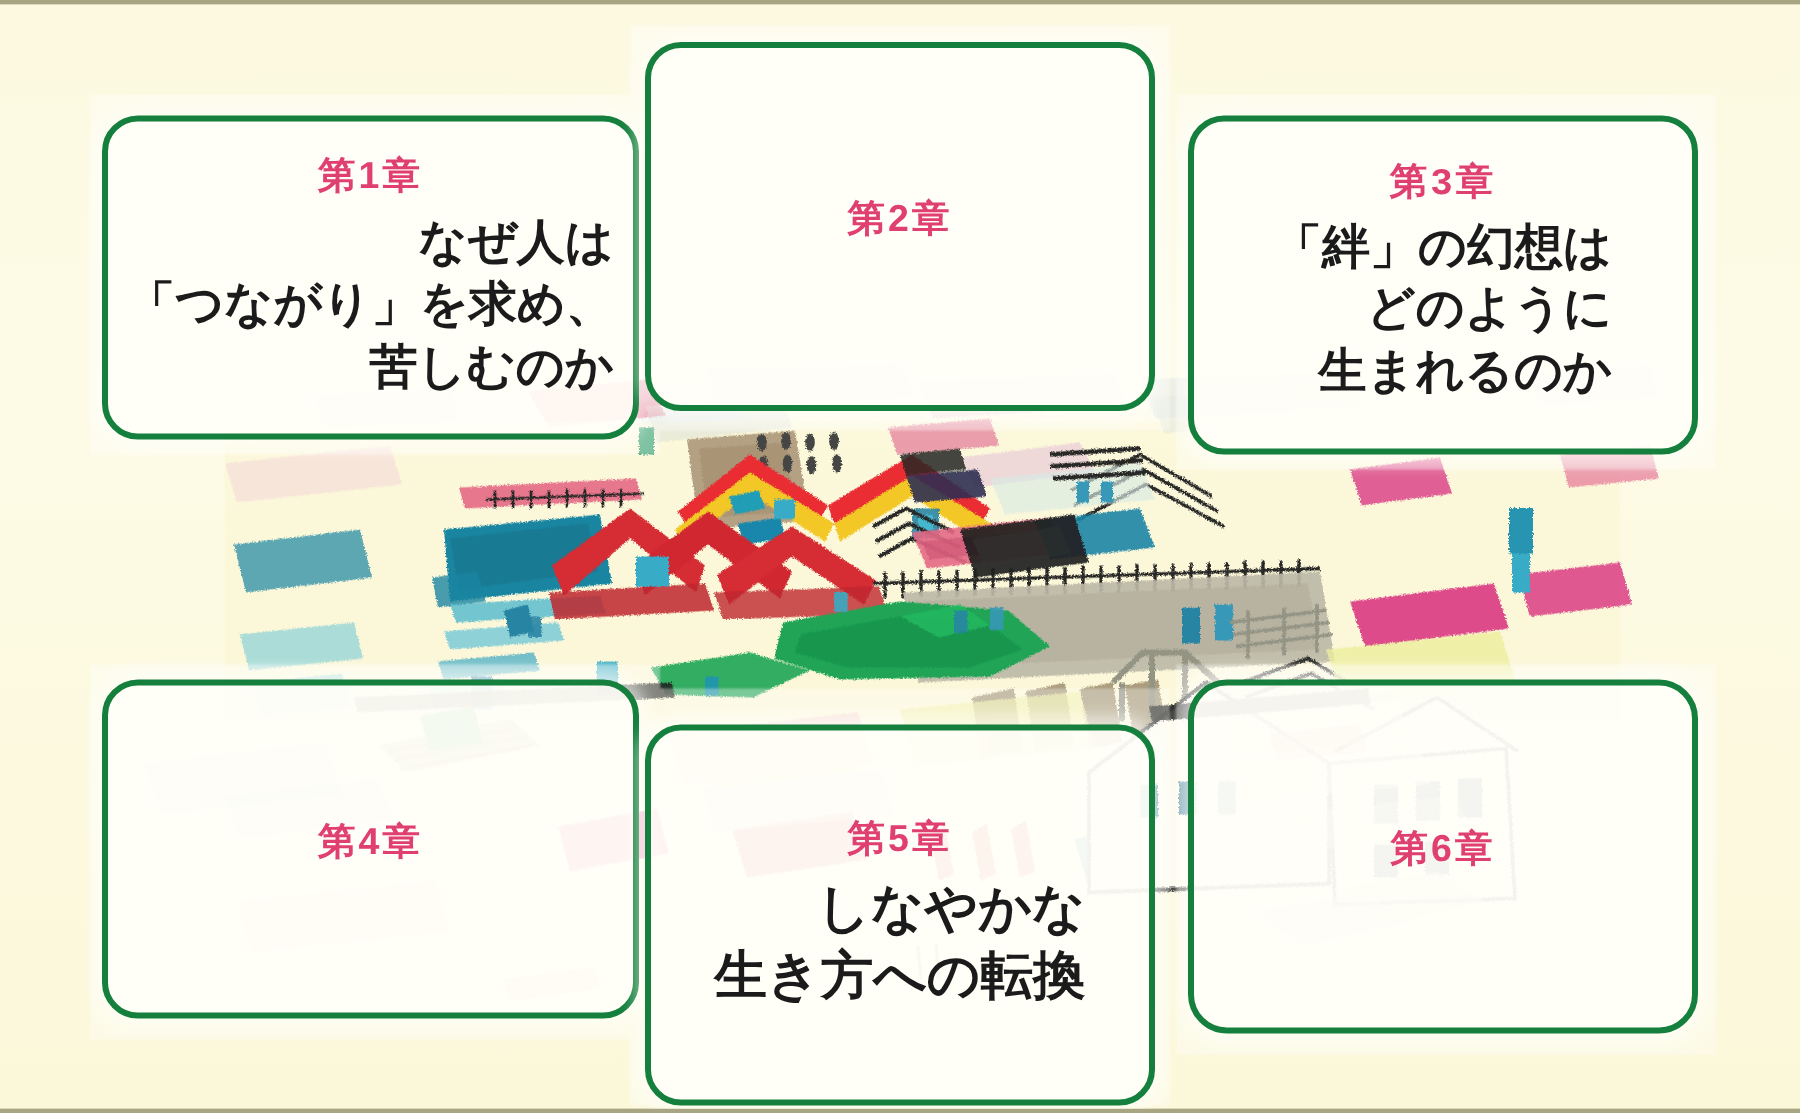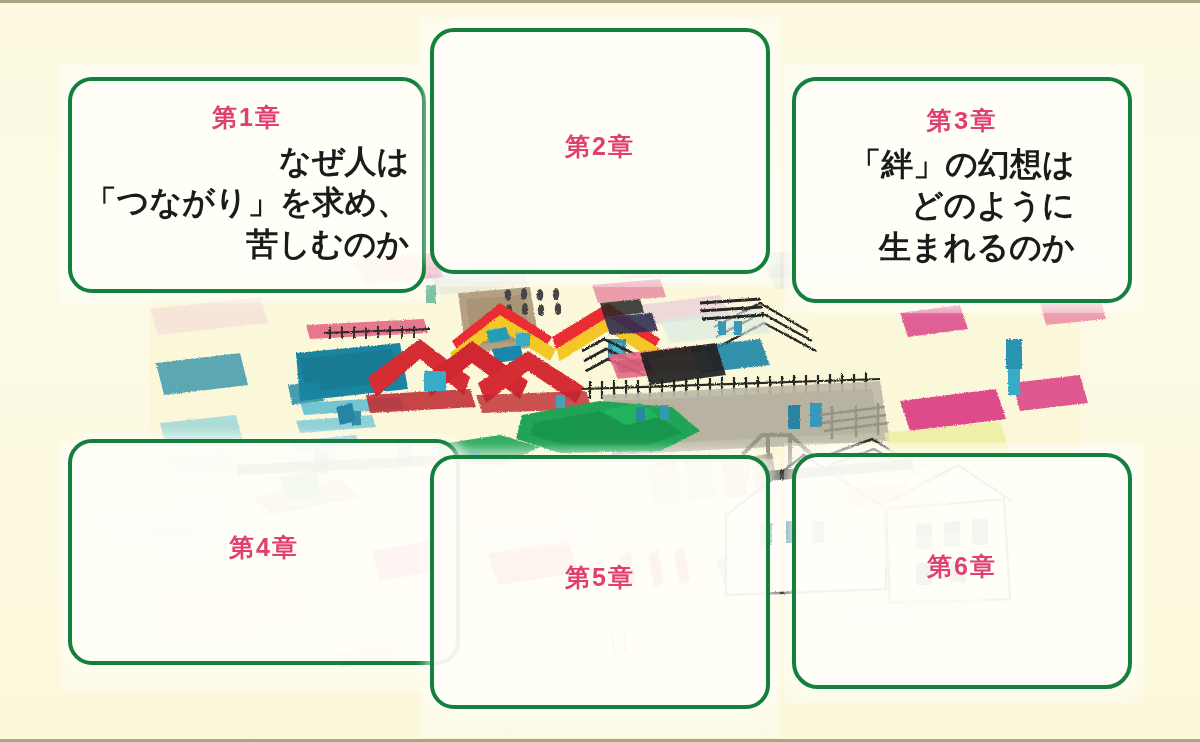--- a/index.html
+++ b/index.html
@@ -55,22 +55,22 @@
     font-size:32px;
     line-height:1.30;
     letter-spacing:0px;
     white-space:pre-line;
   }
 
   
   #card-1{left:68px;  top:74px;  width:358px; height:216px;}
   #card-2{left:430px; top:25px;  width:340px; height:246px;}
   #card-3{left:792px; top:74px;  width:340px; height:226px;font-family:Liberation Mono, monospace;}
-  #card-4{left:68px;  top:436px; width:392px; height:226px;}
-  #card-5{left:430px; top:452px; width:340px; height:254px;}
+  #card-4{left:68px;  top:450px; width:358px; height:226px;}
+  #card-5{left:430px; top:480px; width:340px; height:254px;}
   #card-6{left:792px; top:450px; width:340px; height:236px;border-radius:26px;}
 
   #card-2 .card-title{font-size:33px;}
   #card-5 .card-title{font-size:35px;}
 </style>
 </head>
 <body>
 
 <div id="stage">
 
@@ -377,19 +377,21 @@
 どのように
 生まれるのか</div>
   </div>
 
   <div class="card" id="card-4">
     <div class="card-num">第4章</div>
   </div>
 
   <div class="card" id="card-5">
     <div class="card-num">第5章</div>
+    <div class="card-title">しなやかな
+生き方への転換</div>
   </div>
 
   <div class="card" id="card-6">
     <div class="card-num">第6章</div>
   </div>
 
 </div>
 
 </body></html>

